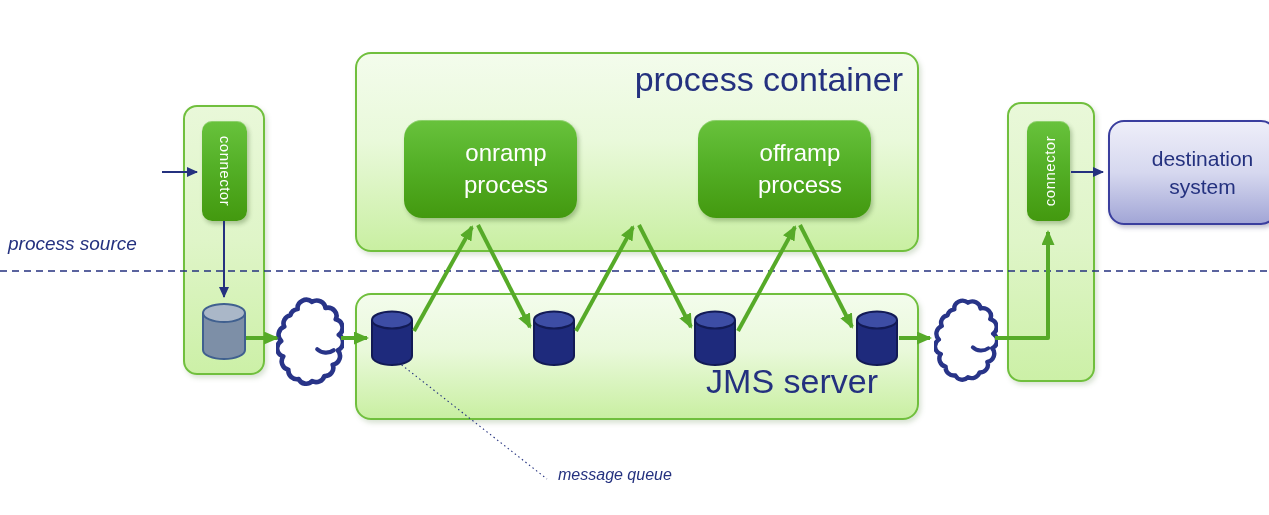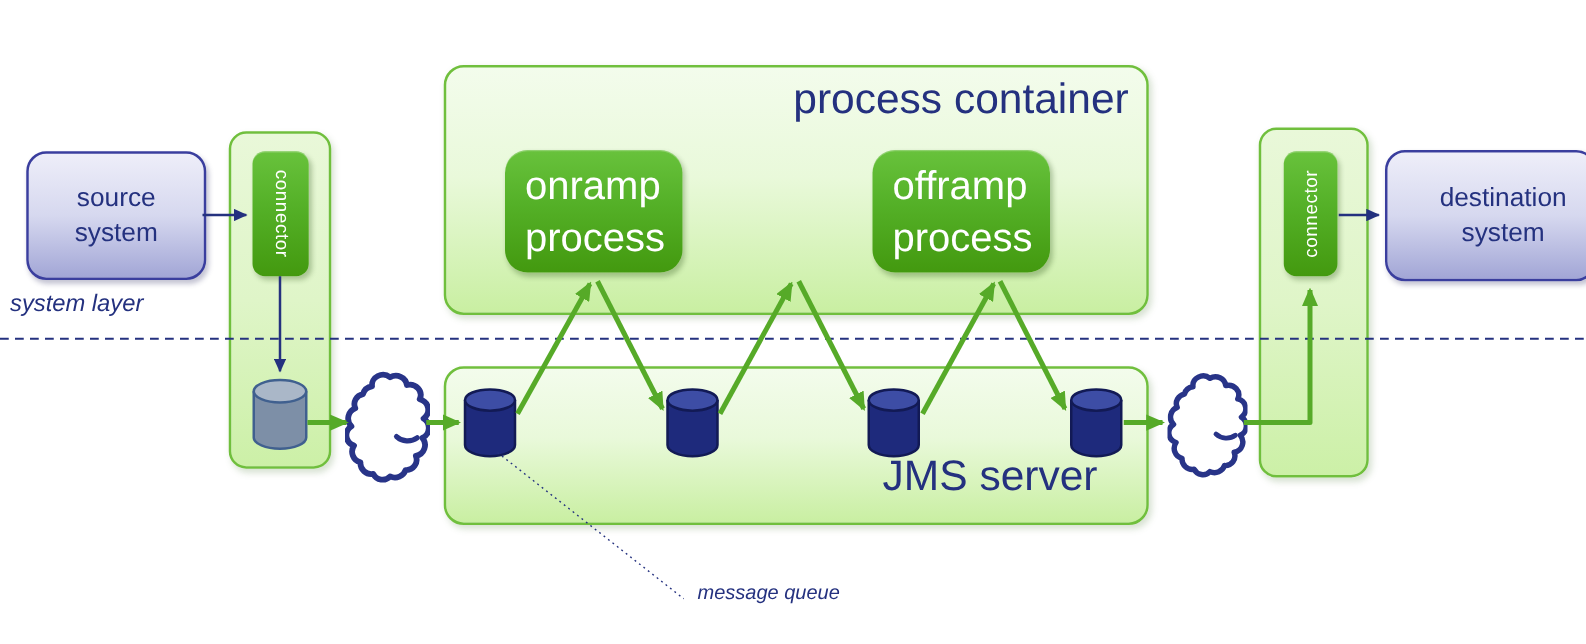--- a/index.html
+++ b/index.html
@@ -9,22 +9,22 @@
   .container-green{position:absolute;border:2px solid #70bf3d;border-radius:16px;
     background:linear-gradient(180deg,#f3fcec 0%,#e9f9da 45%,#c9efa2 100%);
     box-shadow:2px 3px 5px rgba(100,140,80,.25);z-index:1;}
   .vcontainer{position:absolute;border:2px solid #70bf3d;border-radius:14px;
     background:linear-gradient(180deg,#e9f8d9 0%,#dff5c8 50%,#ccf0a7 100%);
     box-shadow:2px 3px 5px rgba(100,140,80,.25);z-index:1;}
 
   .green-box{position:absolute;border-radius:18px;color:#ffffff;
     background:linear-gradient(180deg,#68c23c 0%,#54b027 45%,#43990f 100%);
     box-shadow:2px 3px 4px rgba(40,80,20,.3), inset 0 1px 0 rgba(255,255,255,.25);
-    display:flex;align-items:center;justify-content:center;text-align:left;
-    font-size:32px;line-height:1.32;z-index:2;}
+    display:flex;align-items:center;justify-content:center;text-align:center;
+    font-size:24px;line-height:1.32;z-index:2;padding-left:31px;}
   .connector-box{position:absolute;border-radius:10px;
     background:linear-gradient(180deg,#68c23c 0%,#54b027 45%,#43990f 100%);
     box-shadow:2px 3px 4px rgba(40,80,20,.3), inset 0 1px 0 rgba(255,255,255,.25);z-index:2;}
   .connector-label{position:absolute;left:50%;top:50%;color:#fff;font-size:15px;
     letter-spacing:.5px;white-space:nowrap;}
   .rot-cw{transform:translate(-50%,-50%) rotate(90deg);}
   .rot-ccw{transform:translate(-50%,-50%) rotate(-90deg);}
 
   .system-box{position:absolute;border:2px solid #3a3e9e;border-radius:16px;
     background:linear-gradient(180deg,#eeeef9 0%,#d6d8ef 50%,#a2a6d6 100%);
@@ -59,28 +59,25 @@
     <span style="width:110px;">offramp process</span>
   </div>
 
   <div class="connector-box" style="left:202px;top:121px;width:45px;height:100px;">
     <span class="connector-label rot-cw">connector</span>
   </div>
   <div class="connector-box" style="left:1027px;top:121px;width:43px;height:100px;">
     <span class="connector-label rot-ccw">connector</span>
   </div>
 
-  <div class="system-box" style="left:21px;top:121px;width:140px;height:99px;">
-    <span style="width:90px;">source system</span>
-  </div>
   <div class="system-box" style="left:1108px;top:120px;width:145px;height:101px;padding-left:20px;">
     <span style="width:120px;">destination system</span>
   </div>
 
-  <div class="layer-label" style="left:8px;top:233px;">system layer</div>
+  <div class="layer-label" style="left:8px;top:233px;">process source</div>
   <div class="callout-label" style="left:558px;top:466px;">message queue</div>
 
   <svg class="shape" style="left:276px;top:290px;" width="68" height="102" viewBox="0 0 66 94">
     <path d="M21,16 a8.5,8 0 0 1 14,-7 a8.5,8 0 0 1 13,6 a8.5,8 0 0 1 10,11 a9,8.5 0 0 1 3,15
              a8.5,8.5 0 0 1 -1,15 a8.5,8.5 0 0 1 -5,14 a8,8 0 0 1 -8,11 a8.5,8 0 0 1 -12,5
              a8,8 0 0 1 -13,-2 a8.5,8.5 0 0 1 -10,-9 a8.5,8.5 0 0 1 -5,-13 a9,8.5 0 0 1 -2,-15
              a8.5,8.5 0 0 1 3,-14 a8.5,8 0 0 1 6,-11 a8.5,8 0 0 1 7,-6 z" fill="#ffffff" stroke="#283488" stroke-width="4.5" stroke-linejoin="round"></path>
     <path d="M40,55 a12,11 0 0 0 16,1" fill="none" stroke="#283488" stroke-width="4" stroke-linecap="round"></path>
   </svg>
   <svg class="shape" style="left:934px;top:290px;" width="64" height="99" viewBox="0 0 66 94">

